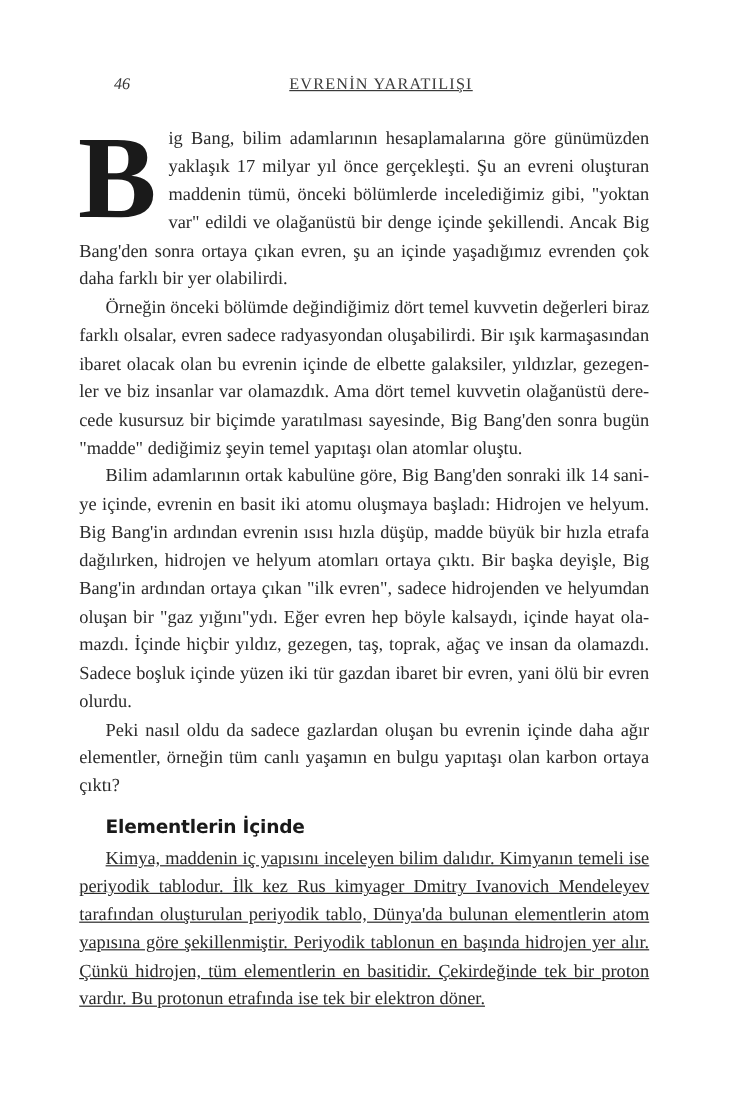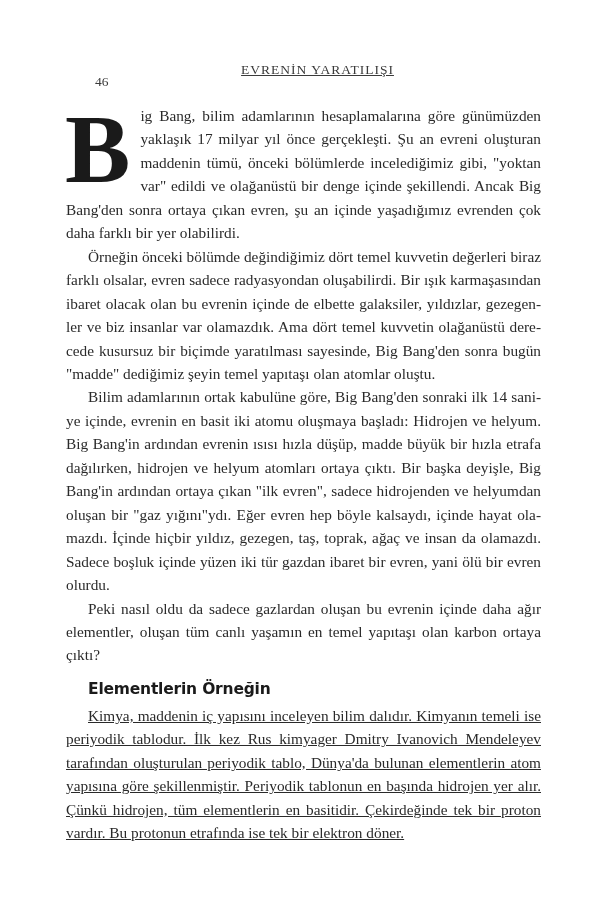--- a/index.html
+++ b/index.html
@@ -1,19 +1,19 @@
 <!DOCTYPE html>
 <html><head>
 <meta charset="utf-8">
 <style>
   html, body { margin: 0; padding: 0; background: #ffffff; }
   body { width: 609px; height: 912px; position: relative; overflow: hidden; color: #2a2a2a; }
   .page { position: absolute; left: 66px; top: 0; width: 475px; font-family: "Liberation Serif", "DejaVu Serif", serif; }
   .running-head { position: absolute; top: 62px; left: 0; width: 475px; height: 20px; font-size: 13.5px; color: #3a3a3a; }
-  .page-number { position: absolute; left: 29px; top: 12px; }
+  .page-number { position: absolute; left: 29px; top: 0; font-style: italic; }
   .chapter-title { position: absolute; left: 0; width: 475px; text-align: center; letter-spacing: 1px; top: 0; padding-left: 28px; box-sizing: border-box; text-decoration: underline; }
   .body-text { position: absolute; left: 0; width: 475px; font-size: 15.3px; line-height: 23.45px; text-align: justify; hyphens: manual; }
   .body-text p { margin: 0; text-indent: 22px; }
   .body-text p.first { text-indent: 0; }
   .dropcap { float: left; font-size: 98px; line-height: 78px; height: 86px; margin: 6px 10px 0 -1px; font-weight: bold; color: #1a1a1a; font-family: "Liberation Serif", serif; }
   .block1 { top: 104px; }
   .section-heading { position: absolute; left: 22px; top: 680px; font-family: "DejaVu Sans", sans-serif; font-weight: bold; font-size: 15.5px; color: #1a1a1a; letter-spacing: -0.2px; }
   .block2 { top: 704px; text-decoration: underline; }
 </style>
 </head>
@@ -22,21 +22,21 @@
 <div class="page">
   <div class="running-head">
     <span class="page-number">46</span>
     <span class="chapter-title">EVRENİN YARATILIŞI</span>
   </div>
 
   <div class="body-text block1">
     <p class="first"><span class="dropcap">B</span><span>ig Bang, bilim adamlarının hesaplamalarına göre günümüzden yak­laşık 17 milyar yıl önce gerçekleşti. Şu an evreni oluşturan madde­nin tümü, önceki bölümlerde incelediğimiz gibi, "yoktan var" edil­di ve olağanüstü bir denge içinde şekillendi. Ancak Big Bang'den sonra ortaya çıkan evren, şu an içinde yaşadığımız evrenden çok daha farklı bir yer olabilirdi.</span></p>
     <p>Örneğin önceki bölümde değindiğimiz dört temel kuvvetin değerleri biraz farklı olsalar, evren sadece radyasyondan oluşabilirdi. Bir ışık karmaşasından ibaret olacak olan bu evrenin içinde de elbette galaksiler, yıldızlar, gezegen­ler ve biz insanlar var olamazdık. Ama dört temel kuvvetin olağanüstü dere­cede kusursuz bir biçimde yaratılması sayesinde, Big Bang'den sonra bugün "madde" dediğimiz şeyin temel yapıtaşı olan atomlar oluştu.</p>
     <p>Bilim adamlarının ortak kabulüne göre, Big Bang'den sonraki ilk 14 sani­ye içinde, evrenin en basit iki atomu oluşmaya başladı: Hidrojen ve helyum. Big Bang'in ardından evrenin ısısı hızla düşüp, madde büyük bir hızla etrafa dağılırken, hidrojen ve helyum atomları ortaya çıktı. Bir başka deyişle, Big Bang'in ardından ortaya çıkan "ilk evren", sadece hidrojenden ve helyumdan oluşan bir "gaz yığını"ydı. Eğer evren hep böyle kalsaydı, içinde hayat ola­mazdı. İçinde hiçbir yıldız, gezegen, taş, toprak, ağaç ve insan da olamazdı. Sadece boşluk içinde yüzen iki tür gazdan ibaret bir evren, yani ölü bir ev­ren olurdu.</p>
-    <p>Peki nasıl oldu da sadece gazlardan oluşan bu evrenin içinde daha ağır elementler, oluşan tüm canlı yaşamın en temel yapıtaşı olan karbon ortaya çıktı?</p>
+    <p>Peki nasıl oldu da sadece gazlardan oluşan bu evrenin içinde daha ağır elementler, örneğin tüm canlı yaşamın en bulgu yapıtaşı olan karbon ortaya çıktı?</p>
   </div>
 
-  <div class="section-heading">Elementlerin Örneğin</div>
+  <div class="section-heading">Elementlerin İçinde</div>
 
   <div class="body-text block2">
     <p>Kimya, maddenin iç yapısını inceleyen bilim dalıdır. Kimyanın temeli ise periyodik tablodur. İlk kez Rus kimyager Dmitry Ivanovich Mendeleyev tara­fından oluşturulan periyodik tablo, Dünya'da bulunan elementlerin atom ya­pısına göre şekillenmiştir. Periyodik tablonun en başında hidrojen yer alır. Çünkü hidrojen, tüm elementlerin en basitidir. Çekirdeğinde tek bir proton vardır. Bu protonun etrafında ise tek bir elektron döner.</p>
   </div>
 </div>
 
 </body></html>

